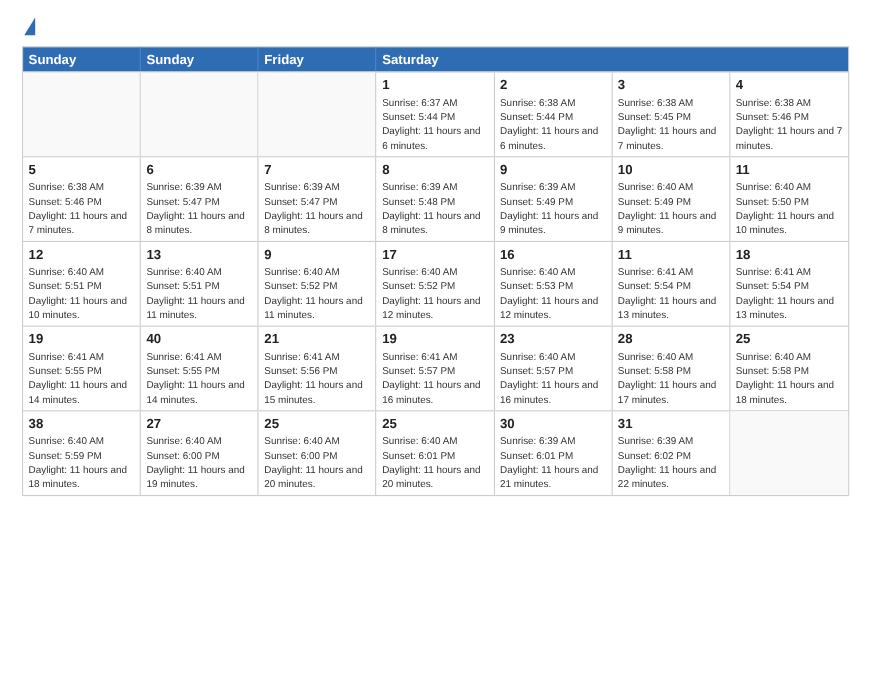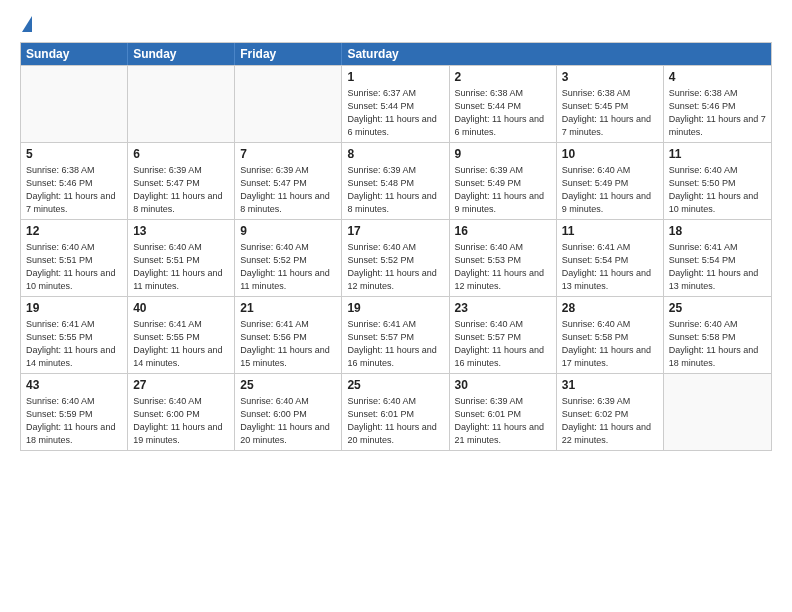--- a/index.html
+++ b/index.html
@@ -305,21 +305,21 @@
           </div>
           <div class="cal-cell">
             <span class="day-num">25</span>
             <div class="cell-info" style="white-space: pre-line;">Sunrise: 6:40 AM
 Sunset: 5:58 PM
 Daylight: 11 hours and 18 minutes.</div>
           </div>
         </div>
         <div class="cal-row">
           <div class="cal-cell">
-            <span class="day-num">43</span>
+            <span class="day-num">38</span>
             <div class="cell-info" style="white-space: pre-line;">Sunrise: 6:40 AM
 Sunset: 5:59 PM
 Daylight: 11 hours and 18 minutes.</div>
           </div>
           <div class="cal-cell">
             <span class="day-num">27</span>
             <div class="cell-info" style="white-space: pre-line;">Sunrise: 6:40 AM
 Sunset: 6:00 PM
 Daylight: 11 hours and 19 minutes.</div>
           </div>

